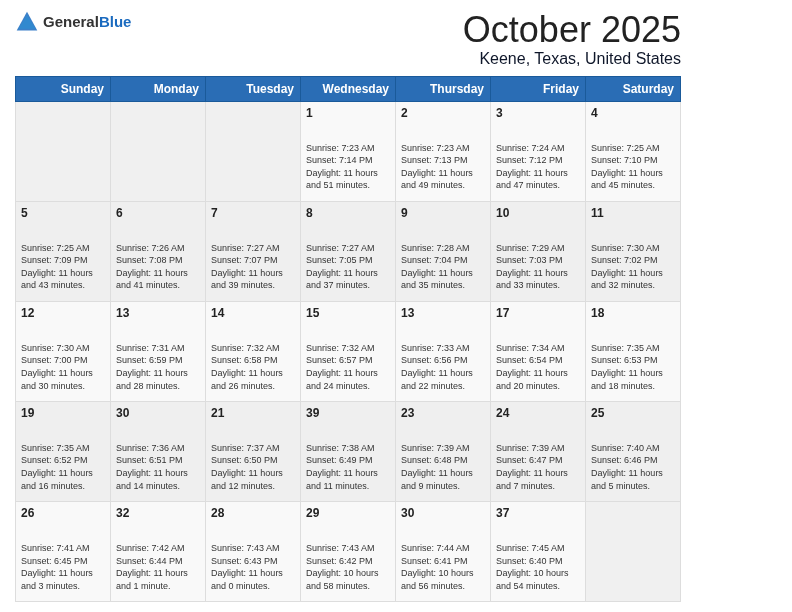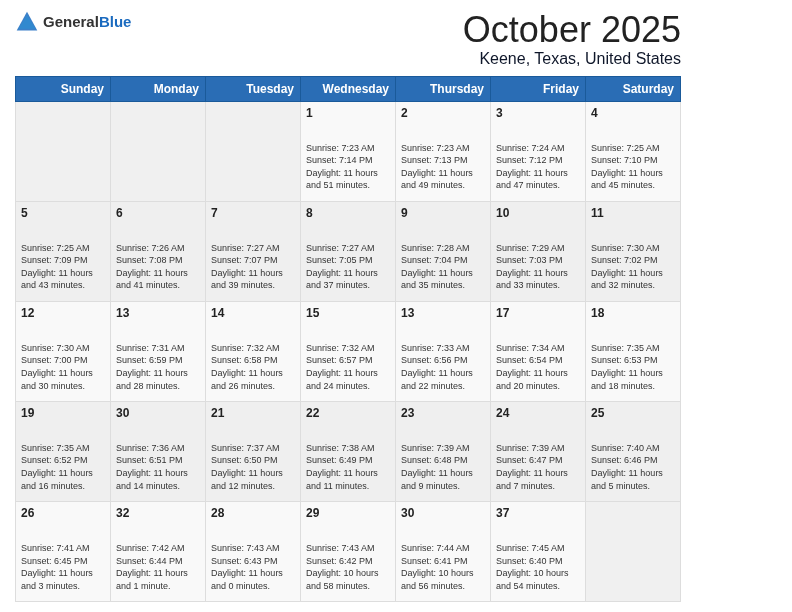--- a/index.html
+++ b/index.html
@@ -216,21 +216,21 @@
           </td>
           <td>
             <span class="day-number">30</span>
             <div class="day-info">Sunrise: 7:36 AM<br>Sunset: 6:51 PM<br>Daylight: 11 hours<br>and 14 minutes.</div>
           </td>
           <td>
             <span class="day-number">21</span>
             <div class="day-info">Sunrise: 7:37 AM<br>Sunset: 6:50 PM<br>Daylight: 11 hours<br>and 12 minutes.</div>
           </td>
           <td>
-            <span class="day-number">22</span>
+            <span class="day-number">39</span>
             <div class="day-info">Sunrise: 7:38 AM<br>Sunset: 6:49 PM<br>Daylight: 11 hours<br>and 11 minutes.</div>
           </td>
           <td>
             <span class="day-number">23</span>
             <div class="day-info">Sunrise: 7:39 AM<br>Sunset: 6:48 PM<br>Daylight: 11 hours<br>and 9 minutes.</div>
           </td>
           <td>
             <span class="day-number">24</span>
             <div class="day-info">Sunrise: 7:39 AM<br>Sunset: 6:47 PM<br>Daylight: 11 hours<br>and 7 minutes.</div>
           </td>

